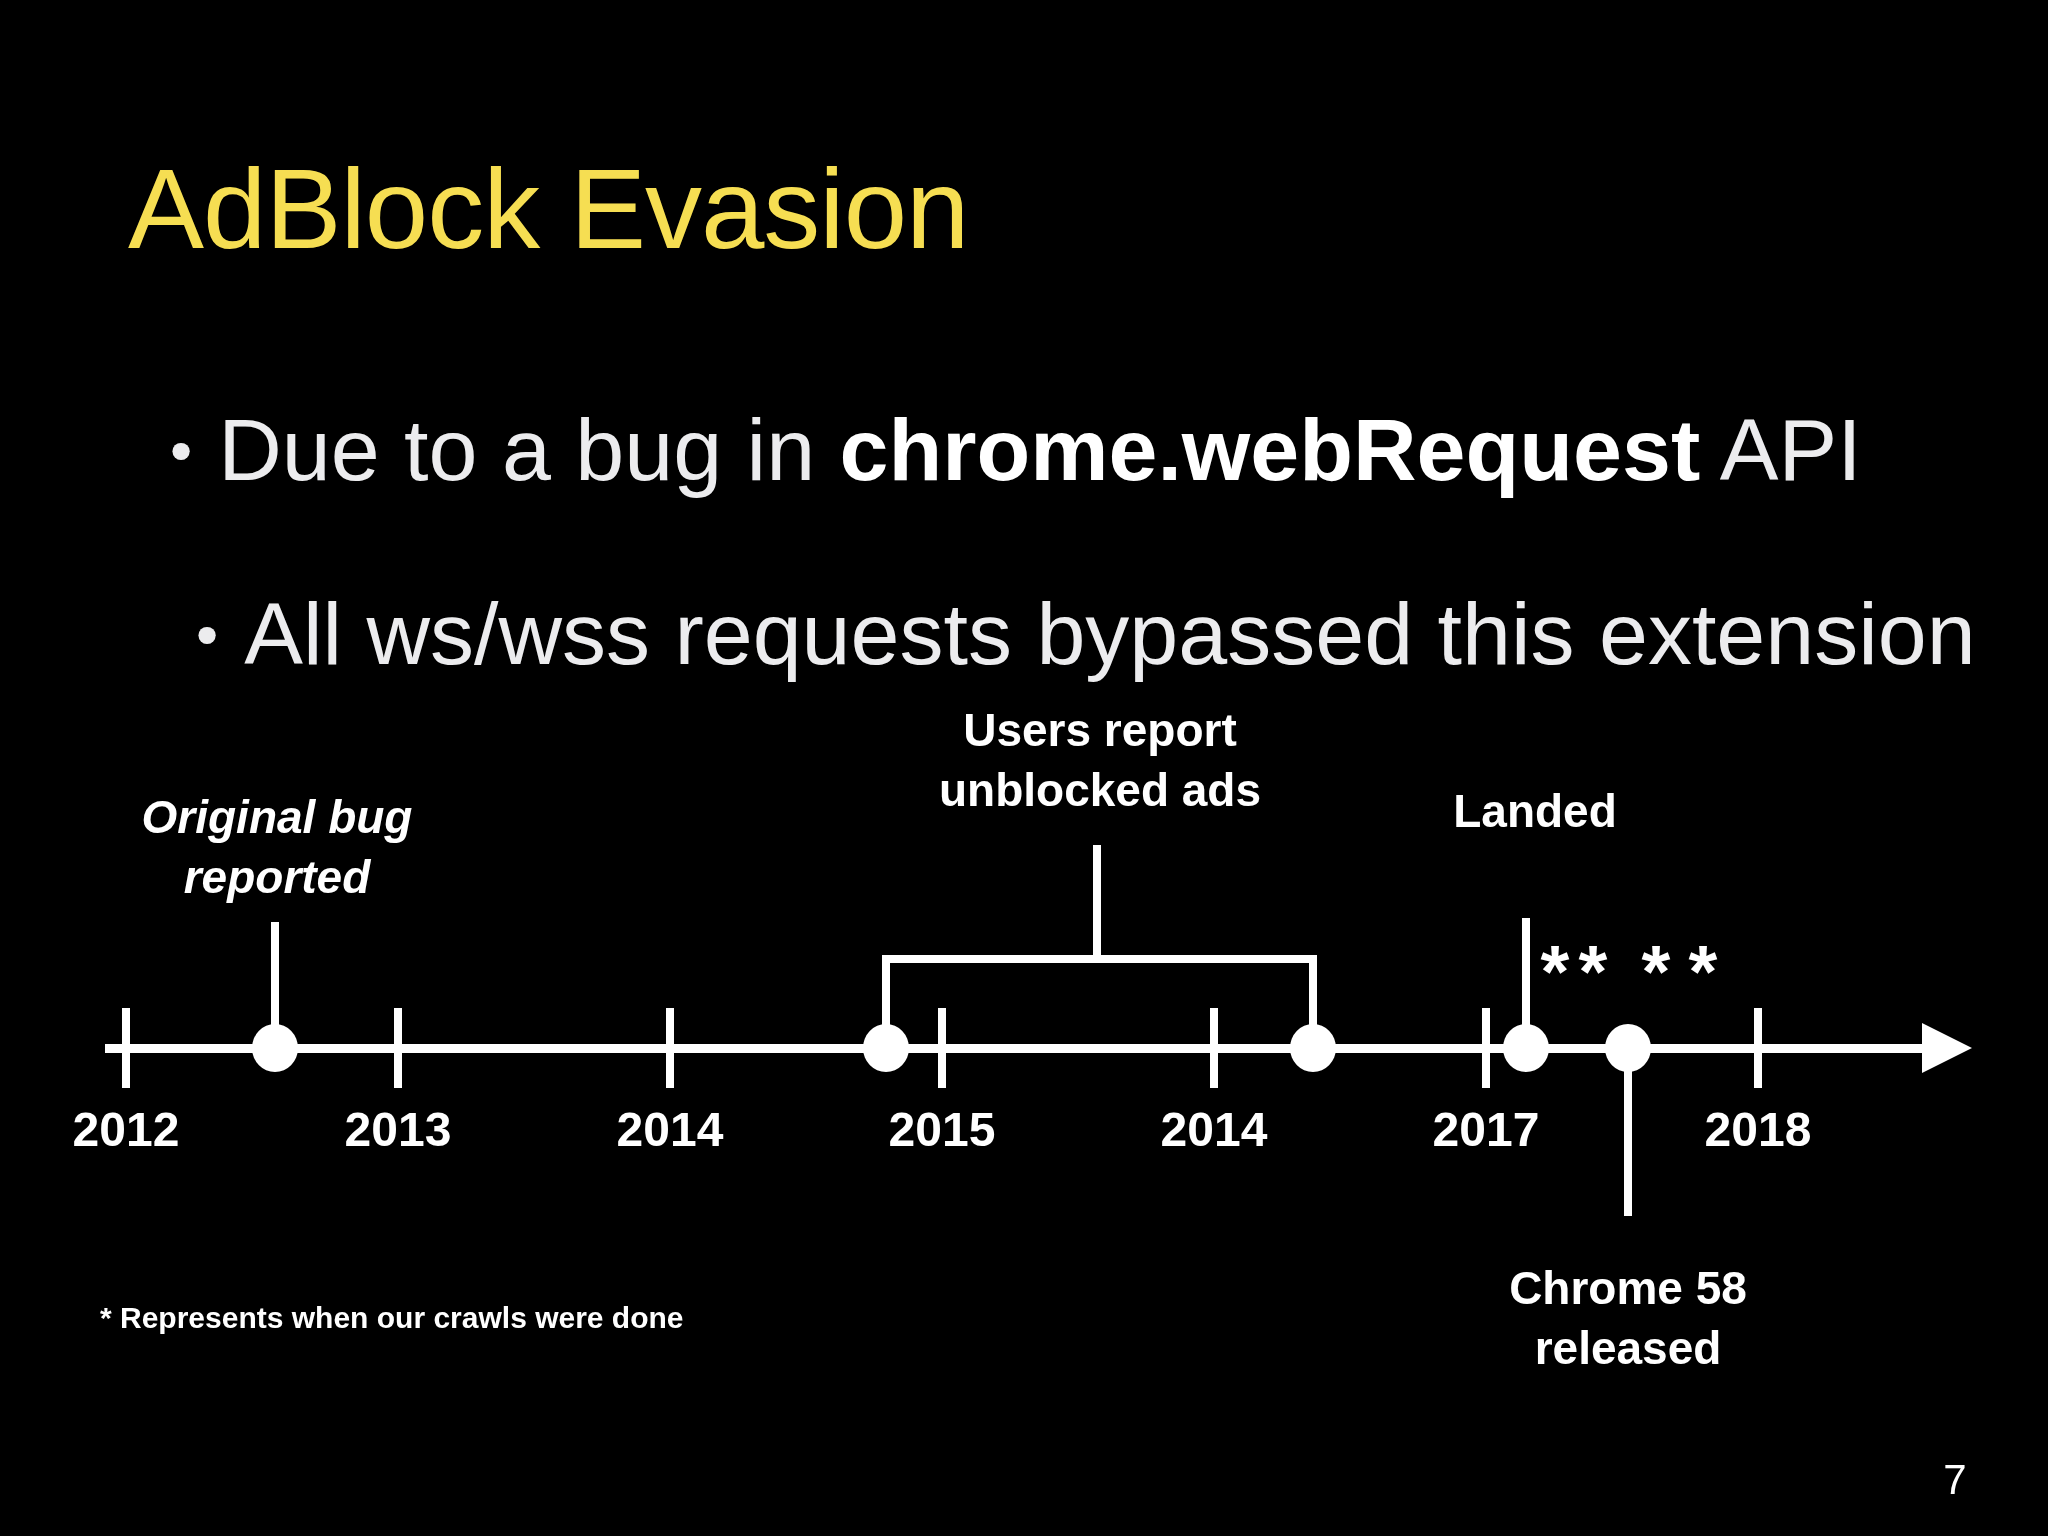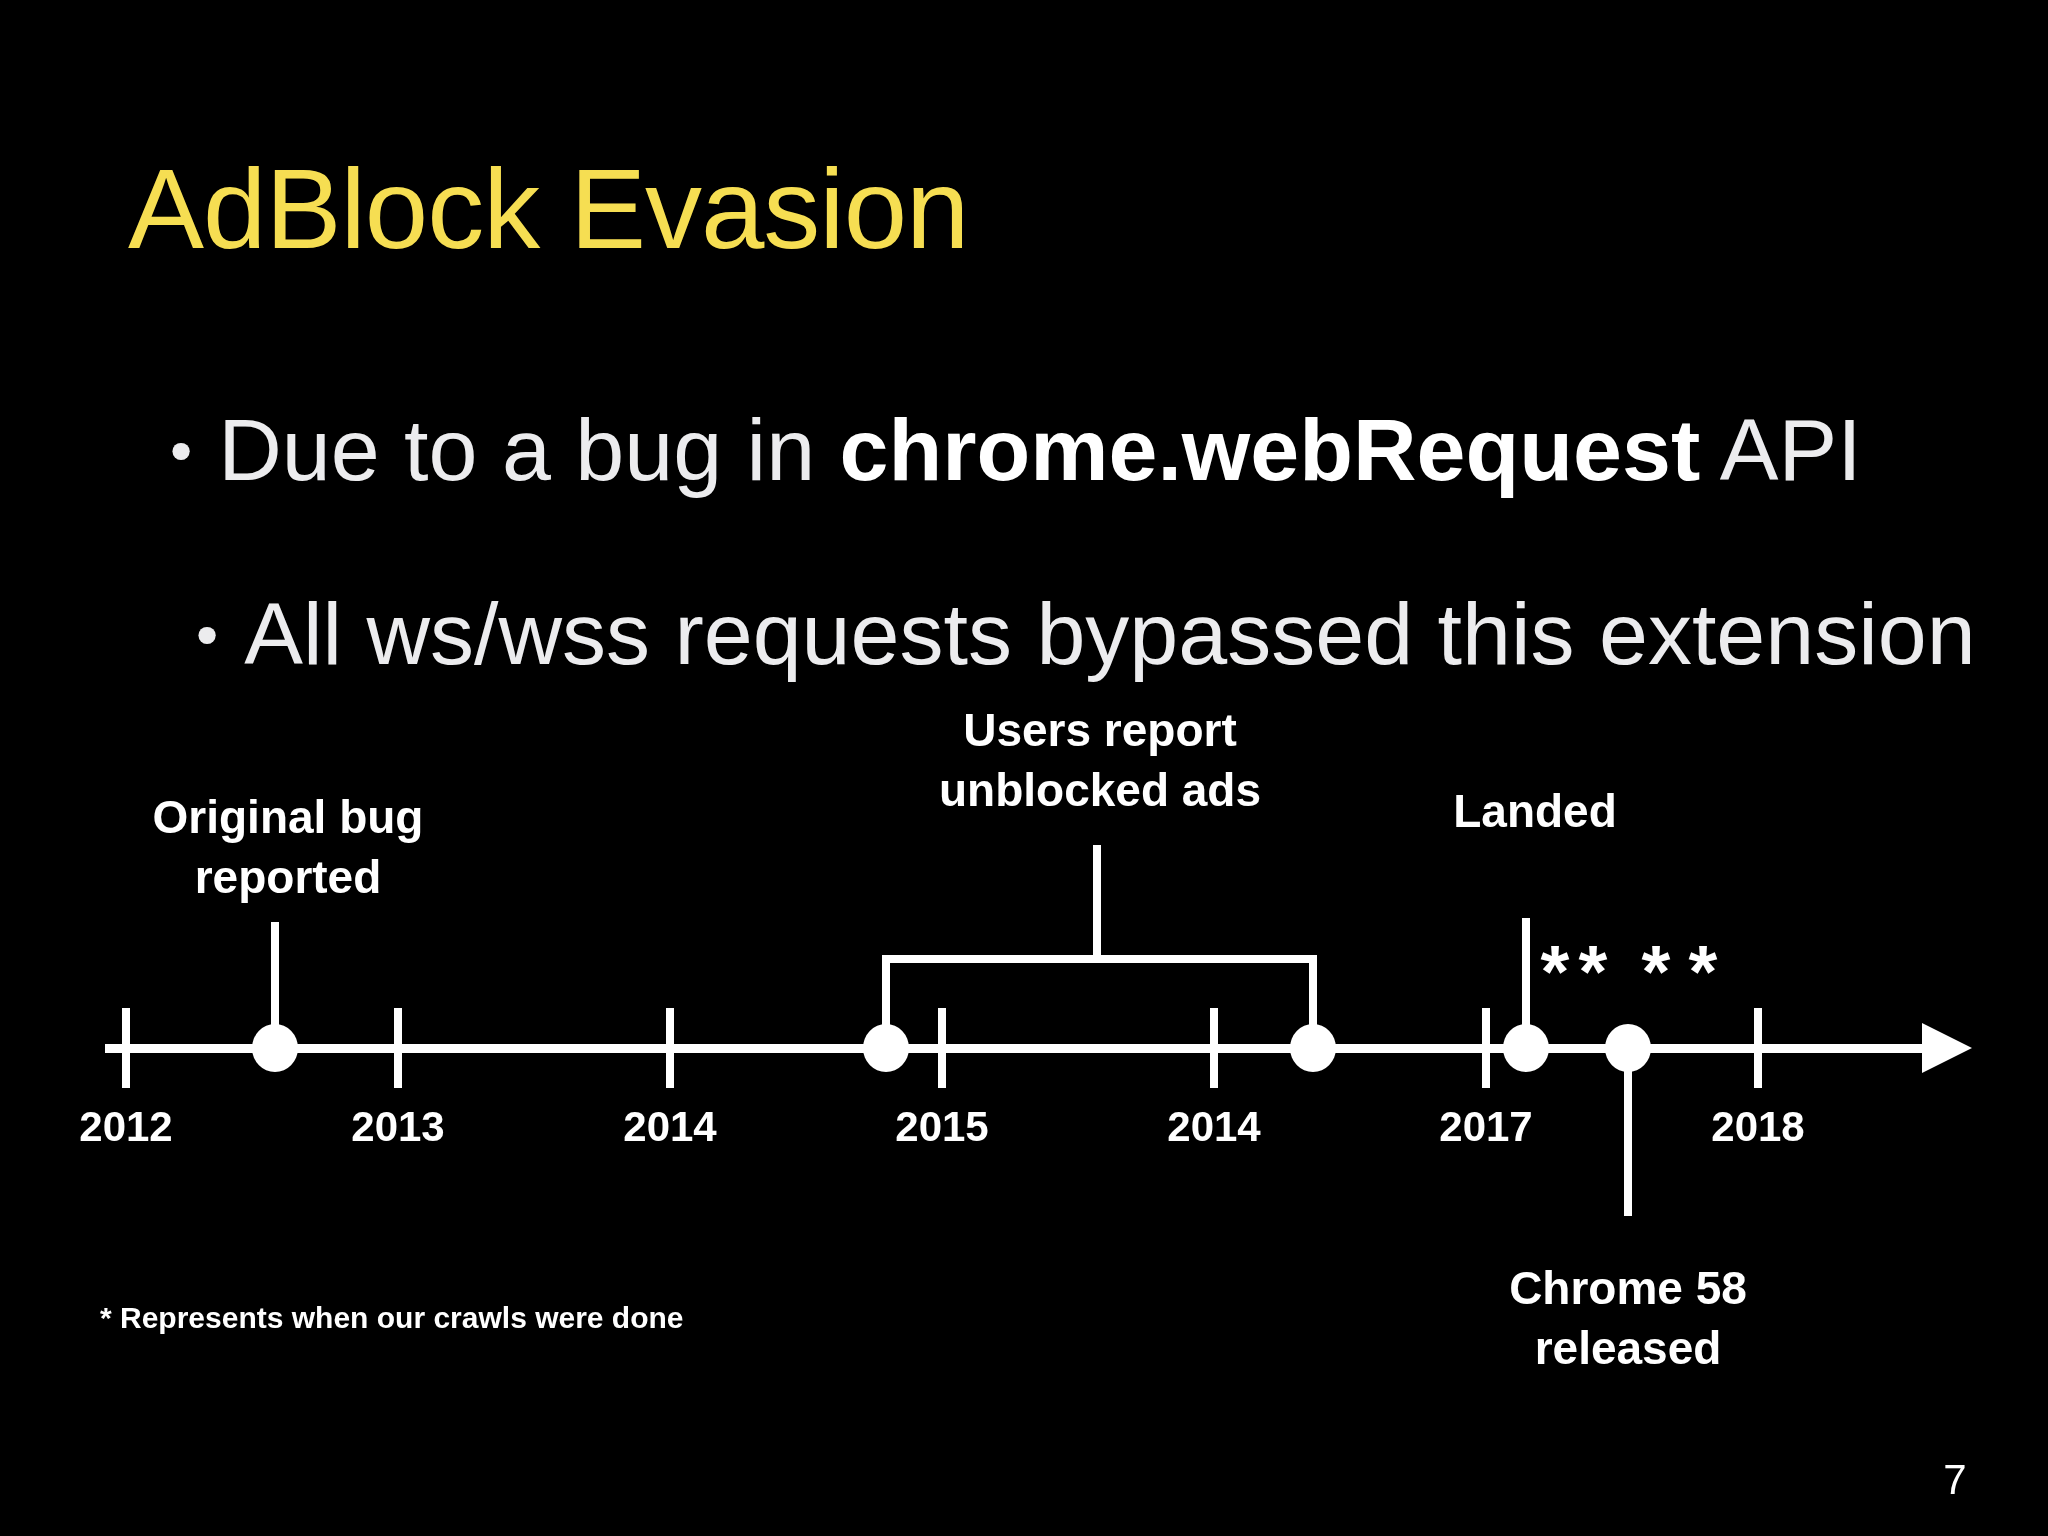--- a/index.html
+++ b/index.html
@@ -34,21 +34,21 @@
   .arrowhead{
     left:1922px;top:1023px;
     width:0;height:0;
     border-left:50px solid #FFFFFF;
     border-top:25px solid transparent;
     border-bottom:25px solid transparent;
   }
   .tick{width:8px;height:80px;top:1008px;}
   .year{
     top:1106px;width:200px;
-    font-size:42px;font-weight:700;color:#FFFFFF;
+    font-size:48px;font-weight:700;color:#FFFFFF;
     text-align:center;line-height:1;
   }
   .dot{
     width:46px;height:48px;
     background:#FFFFFF;border-radius:50%;
     top:1024px; 
   }
   .stem{width:8px;}
   .evlabel{
     width:440px;text-align:center;
@@ -112,21 +112,21 @@
   <div class="abs dot" style="left:1605px;"></div>
 
   <div class="abs tl-line stem" style="left:271px;top:922px;height:126px;"></div>
   <div class="abs tl-line stem" style="left:1093px;top:845px;height:118px;"></div>
   <div class="abs tl-line" style="left:882px;top:955px;width:435px;height:8px;"></div>
   <div class="abs tl-line stem" style="left:882px;top:955px;height:95px;"></div>
   <div class="abs tl-line stem" style="left:1309px;top:955px;height:95px;"></div>
   <div class="abs tl-line stem" style="left:1522px;top:918px;height:130px;"></div>
   <div class="abs tl-line stem" style="left:1624px;top:1048px;height:168px;"></div>
 
-  <div class="abs evlabel" style="left:68px;top:787px;">
+  <div class="abs evlabel" style="left:57px;top:787px;font-style:italic;">
     <div>Original bug</div>
     <div>reported</div>
   </div>
   <div class="abs evlabel" style="left:880px;top:700px;">
     <div>Users report</div>
     <div>unblocked ads</div>
   </div>
   <div class="abs evlabel" style="left:1315px;top:781px;">
     <div>Landed</div>
   </div>

